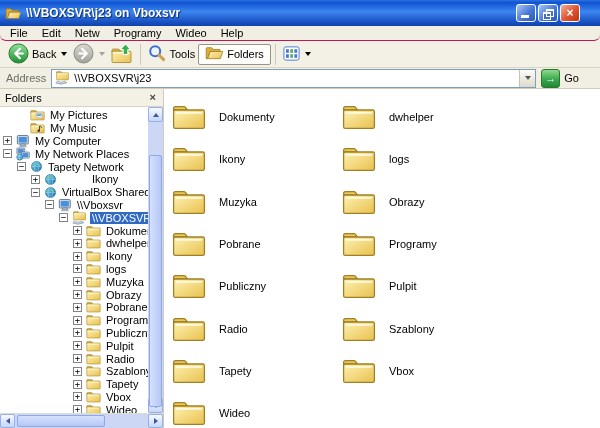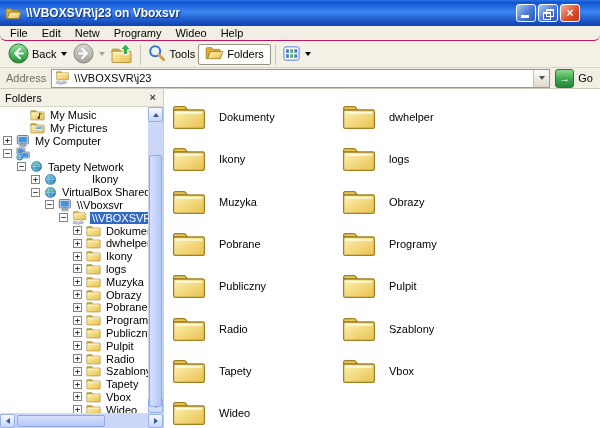--- a/index.html
+++ b/index.html
@@ -27,21 +27,21 @@
   
   .toolbar{height:26px;flex:none;display:flex;align-items:center;background:#f3f1e6;border-bottom:1px solid #d8d5c6;padding-left:5px;}
   .tb-btn{display:flex;align-items:center;gap:3px;padding:1px 3px;}
   .tb-sep{width:1px;height:21px;background:#cdc9b8;margin:0 4px;flex:none;}
   .caret{width:0;height:0;border-left:3px solid transparent;border-right:3px solid transparent;border-top:4px solid #000;margin-left:2px;}
   .caret.dis{border-top-color:#a8a49a;}
   .tb-label{font-size:11px;}
   .folders-btn{background:#fdfdfa;border:1px solid #97958a;border-radius:2px;padding:1px 6px;height:21px;box-sizing:border-box;}
 
   
-  .addressbar{height:20px;flex:none;display:flex;align-items:center;background:#f1efe3;border-bottom:1px solid #cfccbd;padding:0 3px 0 6px;gap:5px;}
+  .addressbar{height:20px;flex:none;display:flex;align-items:center;background:#f1efe3;border-bottom:1px solid #cfccbd;padding:0 17px 0 6px;gap:5px;}
   .addr-label{color:#6c6c60;}
   .addr-combo{flex:1;height:17px;background:#fff;border:1px solid #7f9db9;display:flex;align-items:center;padding-left:3px;}
   .addr-icon{width:15px;height:14px;flex:none;}
   .addr-value{flex:1;margin-left:4px;white-space:nowrap;overflow:hidden;}
   .addr-drop{width:15px;height:100%;flex:none;display:flex;align-items:center;justify-content:center;background:linear-gradient(180deg,#fdfdfb,#dcd8ca);border-left:1px solid #c6c2b2;}
   .addr-drop .caret{border-top-color:#555;margin-left:0;}
   .go{display:flex;align-items:center;gap:4px;padding-right:4px;}
   .go-ico{width:17px;height:17px;border:1px solid #2a7a2a;border-radius:3px;background:linear-gradient(180deg,#8ed88e 0%,#3aa84e 55%,#248838 100%);display:flex;align-items:center;justify-content:center;color:#fff;font-weight:bold;font-size:11px;line-height:1;}
 
   
@@ -285,50 +285,51 @@
       <div class="pane-header">
         <span class="pane-title">Folders</span>
         <span class="pane-close">×</span>
       </div>
       <div class="pane-body">
         <div class="tree">
             <div class="tree-row" style="padding-left: 17px;">
               <span class="expander empty"></span>
               <span class="tree-ico">
                 <svg width="15" height="12" viewBox="0 0 32 26">
-                  <use href="#sym-music" width="32" height="26"></use>
-                </svg>
-              </span>
-              <span class="tree-label">My Music</span>
+                  <use href="#sym-pictures" width="32" height="26"></use>
+                </svg>
+              </span>
+              <span class="tree-label">My Pictures</span>
             </div>
             <div class="tree-row" style="padding-left: 17px;">
               <span class="expander empty"></span>
               <span class="tree-ico">
                 <svg width="15" height="12" viewBox="0 0 32 26">
-                  <use href="#sym-pictures" width="32" height="26"></use>
-                </svg>
-              </span>
-              <span class="tree-label">My Pictures</span>
+                  <use href="#sym-music" width="32" height="26"></use>
+                </svg>
+              </span>
+              <span class="tree-label">My Music</span>
             </div>
             <div class="tree-row" style="padding-left: 3px;">
               <span class="expander">+</span>
               <span class="tree-ico">
                 <svg width="14" height="14" viewBox="0 0 16 16">
                   <use href="#sym-computer" width="16" height="16"></use>
                 </svg>
               </span>
               <span class="tree-label">My Computer</span>
             </div>
             <div class="tree-row" style="padding-left: 3px;">
               <span class="expander">−</span>
               <span class="tree-ico">
                 <svg width="14" height="14" viewBox="0 0 16 16">
                   <use href="#sym-network" width="16" height="16"></use>
                 </svg>
               </span>
+              <span class="tree-label">My Network Places</span>
             </div>
             <div class="tree-row" style="padding-left: 17px;">
               <span class="expander">−</span>
               <span class="tree-ico">
                 <svg width="13" height="13" viewBox="0 0 16 16">
                   <use href="#sym-globe" width="16" height="16"></use>
                 </svg>
               </span>
               <span class="tree-label">Tapety Network</span>
             </div>

